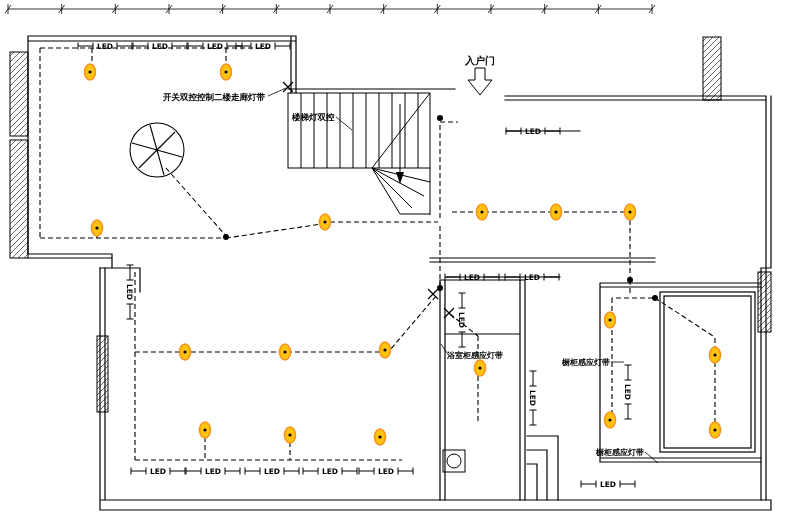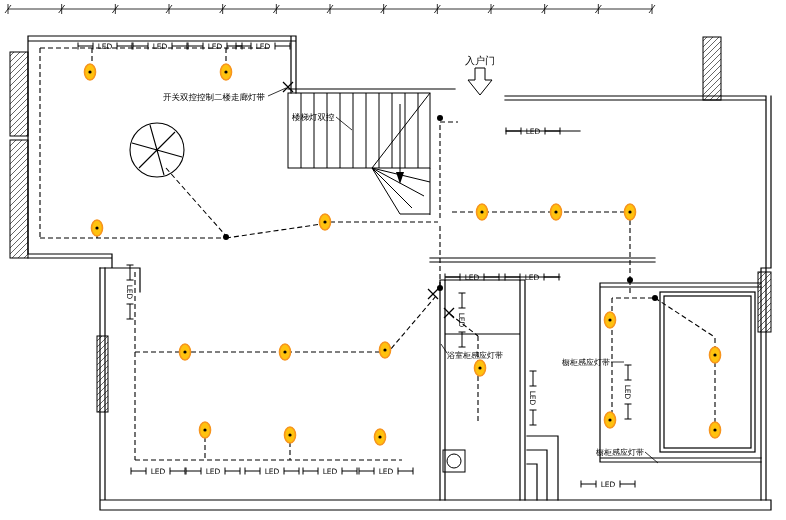--- a/index.html
+++ b/index.html
@@ -1,18 +1,19 @@
 <!DOCTYPE html>
 <html><head>
 <meta charset="utf-8">
 <style>
   html,body{margin:0;padding:0;background:#ffffff;}
   .canvas{
     width:786px;height:520px;background:#ffffff;position:relative;overflow:hidden;
     font-family:"DejaVu Sans",sans-serif;
+    font-weight:bold;
   }
   svg{display:block;}
   text{
     font-family:"DejaVu Sans","Liberation Sans",sans-serif;
     fill:#000;stroke:none;
   }
 </style>
 </head>
 <body>
 

